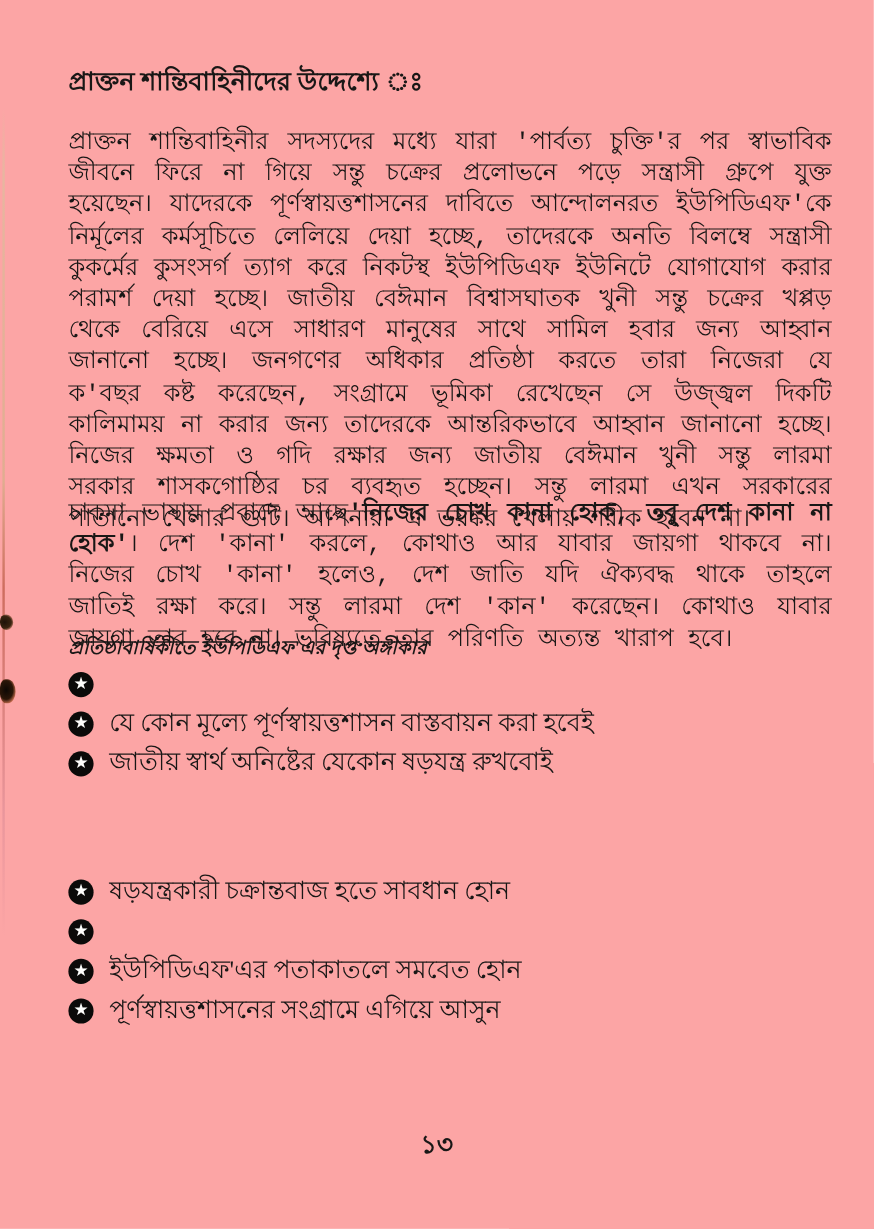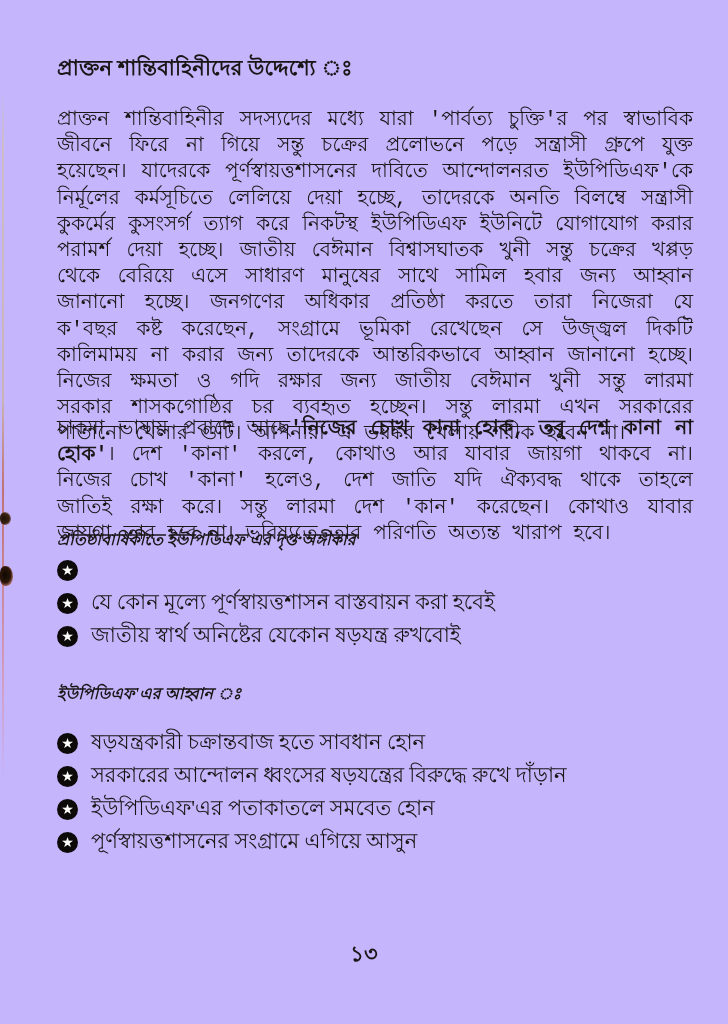--- a/index.html
+++ b/index.html
@@ -9,21 +9,21 @@
   body {
     width: 728px;
     height: 1024px;
     background: #ffffff;
     font-family: "Liberation Serif", "DejaVu Serif", serif;
   }
   .page {
     position: relative;
     width: 728px;
     height: 1024px;
-    background: #c4b5fd;
+    background: #fca5a5;
     overflow: hidden;
     color: #191716;
   }
   .content-block {
     position: absolute;
     left: 57px;
     width: 636px;
   }
   .doc-heading {
     top: 52px;
@@ -146,30 +146,28 @@
     <li class="bullet-item">
       <span class="star-bullet">★</span>
       <span class="bullet-label">যে কোন মূল্যে পূর্ণস্বায়ত্তশাসন বাস্তবায়ন করা হবেই</span>
     </li>
     <li class="bullet-item">
       <span class="star-bullet">★</span>
       <span class="bullet-label">জাতীয় স্বার্থ অনিষ্টের যেকোন ষড়যন্ত্র রুখবোই</span>
     </li>
   </ul>
 
-  <div class="content-block section-heading call-heading">ইউপিডিএফ'এর আহ্বান ঃ</div>
 
   <ul class="content-block bullet-list call-list">
     <li class="bullet-item">
       <span class="star-bullet">★</span>
       <span class="bullet-label">ষড়যন্ত্রকারী চক্রান্তবাজ হতে সাবধান হোন</span>
     </li>
     <li class="bullet-item">
       <span class="star-bullet">★</span>
-      <span class="bullet-label">সরকারের আন্দোলন ধ্বংসের ষড়যন্ত্রের বিরুদ্ধে রুখে দাঁড়ান</span>
     </li>
     <li class="bullet-item">
       <span class="star-bullet">★</span>
       <span class="bullet-label">ইউপিডিএফ'এর পতাকাতলে সমবেত হোন</span>
     </li>
     <li class="bullet-item">
       <span class="star-bullet">★</span>
       <span class="bullet-label">পূর্ণস্বায়ত্তশাসনের সংগ্রামে এগিয়ে আসুন</span>
     </li>
   </ul>

